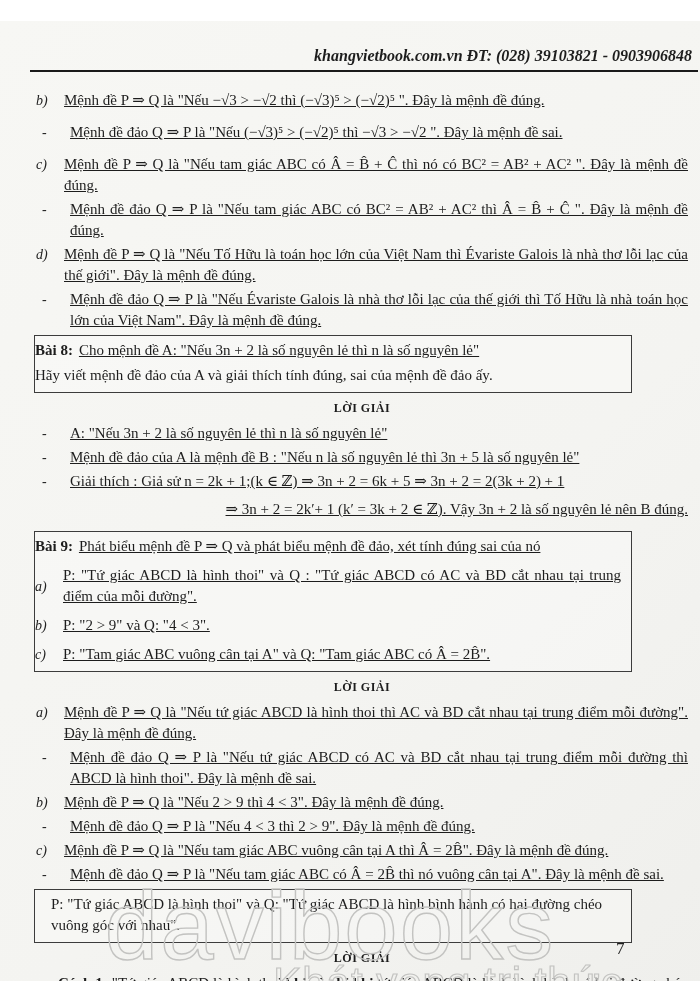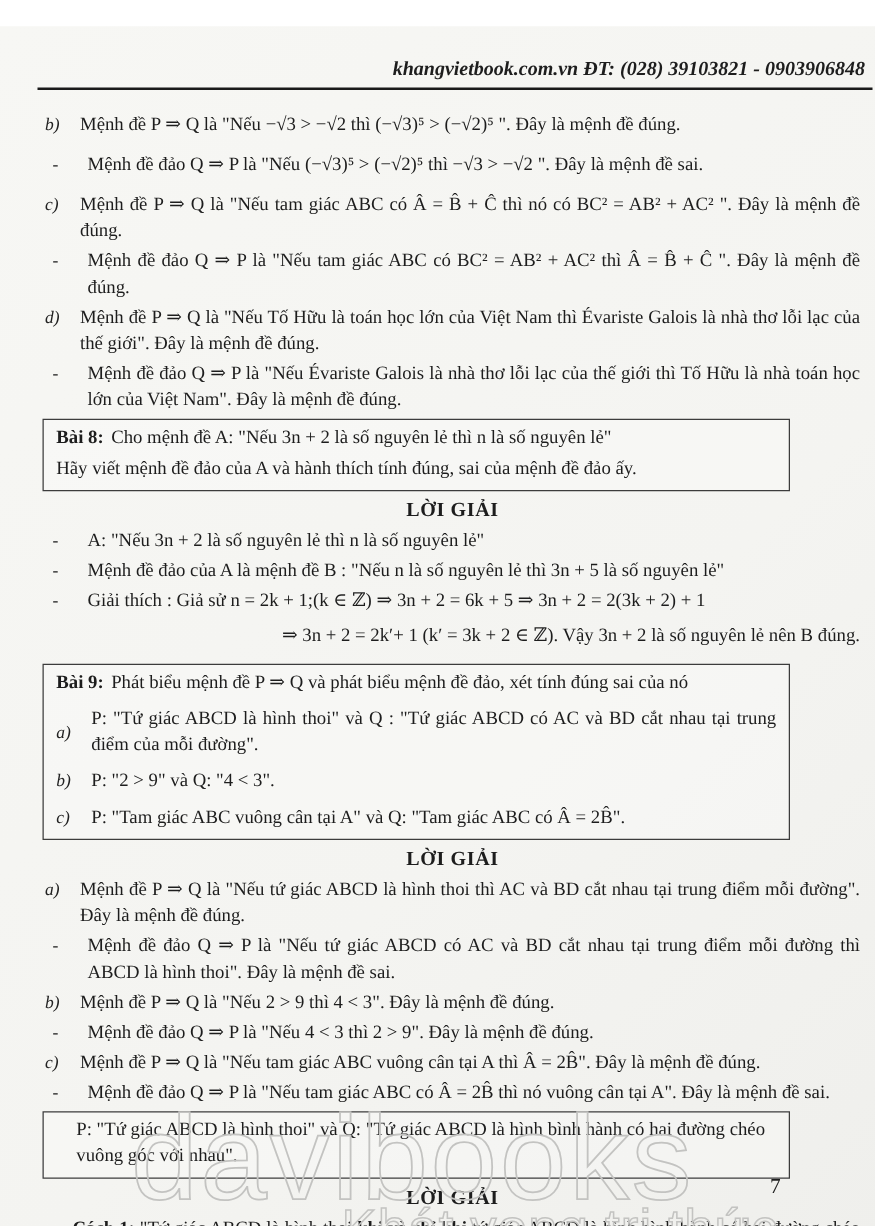--- a/index.html
+++ b/index.html
@@ -21,36 +21,36 @@
     border-bottom:2px solid #1a1a1a;
     padding:0 6px 5px 0;
   }
   .content{
     position:absolute;top:62px;left:36px;width:652px;
     line-height:21px;
   }
   .row{display:flex;margin-bottom:3px;}
   .mk{flex:0 0 28px;font-style:italic;font-size:14px;color:#222;}
   .mk.dash{font-style:normal;text-align:left;padding-left:6px;}
-  .tx{flex:1;text-align:justify;}
+  .tx{flex:1;text-align:justify;text-decoration:underline;}
   .tall{margin:7px 0 11px 0;}
   .box{
     border:1.4px solid #3c3c3c;
     width:598px;box-sizing:border-box;
-    padding:4px 10px 6px 10px;
+    padding:4px 10px 6px 0;
     margin:4px 0 2px -2px;
     background:rgba(255,255,255,0.25);
   }
   .box .row{margin-bottom:4px;}
   .box9 .row{margin-bottom:8px;align-items:center;}
   .box .row:last-child{margin-bottom:0;}
   .btitle{font-weight:bold;margin-right:6px;white-space:nowrap;}
   .heading{
     width:100%;text-align:center;font-weight:bold;
-    font-size:16px;letter-spacing:0.5px;
+    font-size:12px;letter-spacing:0.5px;
     margin:5px 0 4px 0;
   }
   .indent{padding-left:16px;}
   .cach-bullet{flex:0 0 22px;font-size:14px;padding-top:1px;}
   .watermark{position:absolute;left:0;top:838px;pointer-events:none;z-index:5;}
   .pagenum{position:absolute;left:616px;top:918px;font-size:17px;z-index:2;}
   b.inlb{font-weight:bold;}
 </style>
 </head>
 <body>
@@ -86,21 +86,21 @@
     <div class="row">
       <span class="mk dash">-</span>
       <span class="tx">Mệnh đề đảo Q ⇒ P là "Nếu Évariste Galois là nhà thơ lỗi lạc của thế giới thì Tố Hữu là nhà toán học lớn của Việt Nam". Đây là mệnh đề đúng.</span>
     </div>
 
     <div class="box">
       <div class="row">
         <span class="btitle">Bài 8:</span>
         <span class="tx">Cho mệnh đề A: "Nếu 3n + 2 là số nguyên lẻ thì n là số nguyên lẻ"</span>
       </div>
-      <div>Hãy viết mệnh đề đảo của A và hành thích tính đúng, sai của mệnh đề đảo ấy.</div>
+      <div>Hãy viết mệnh đề đảo của A và giải thích tính đúng, sai của mệnh đề đảo ấy.</div>
     </div>
 
     <div class="heading">LỜI GIẢI</div>
 
     <div class="row">
       <span class="mk dash">-</span>
       <span class="tx">A: "Nếu 3n + 2 là số nguyên lẻ thì n là số nguyên lẻ"</span>
     </div>
     <div class="row">
       <span class="mk dash">-</span>

